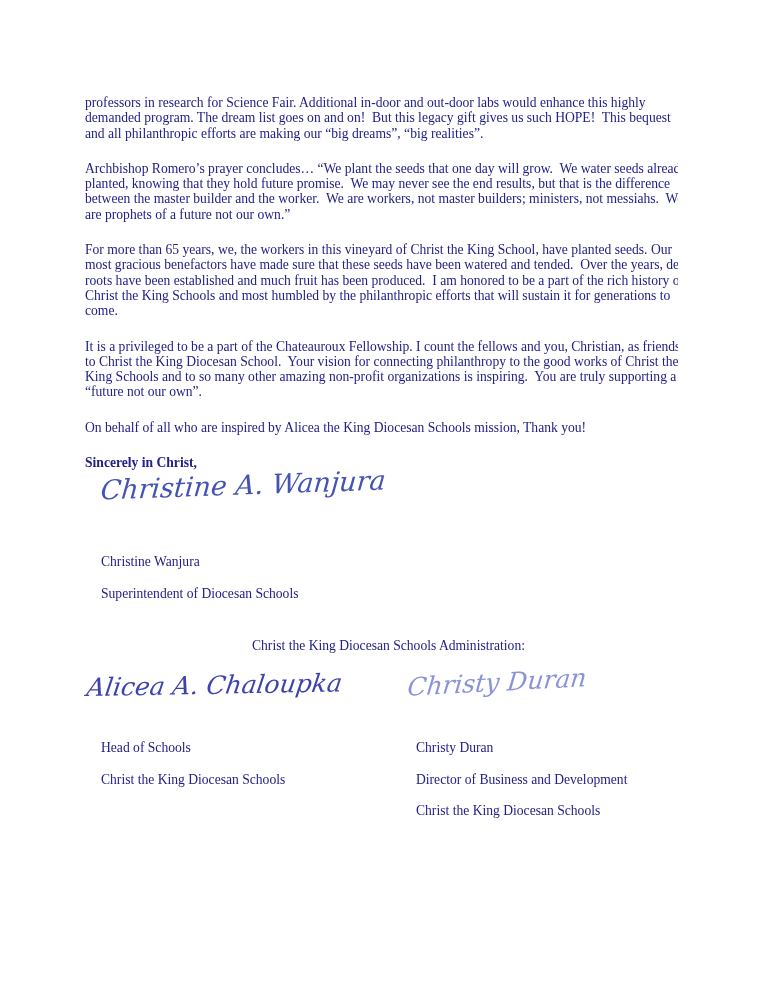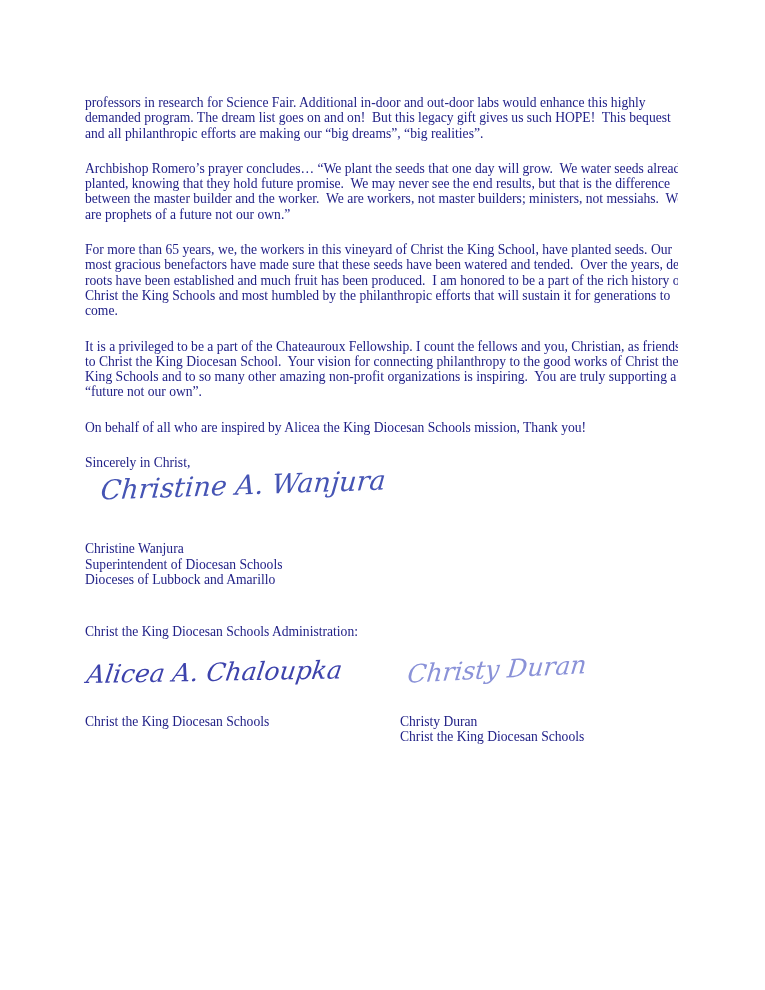--- a/index.html
+++ b/index.html
@@ -23,43 +23,45 @@
     width: 607px;
     font-size: 13.6px;
     line-height: 15.3px;
   }
   .content p {
     margin: 0 0 20px 0;
     white-space: pre-wrap;
   }
   .closing {
     margin-top: 9px;
+    font-weight: bold;
   }
   .sig {
     font-family: "DejaVu Serif", serif;
     font-style: italic;
     white-space: nowrap;
     transform-origin: left center;
   }
   .sig-main {
     margin-top: 13px;
     height: 55px;
     padding-left: 14px;
     font-size: 27px;
     color: #4554b4;
     transform: rotate(-2deg) skewX(-7deg);
   }
   .name-block {
     margin-top: 3px;
   }
   .name-block div {
-    margin: 0;
+    margin: 16px;
   }
   .admin-heading {
     margin-top: 37px;
+    text-align: center;
   }
   .admin-row {
     display: flex;
     margin-top: 27px;
   }
   .admin-col-left {
     width: 315px;
   }
   .admin-col-right {
     width: 292px;
@@ -90,35 +92,36 @@
     <p>It is a privileged to be a part of the Chateauroux Fellowship. I count the fellows and you, Christian, as friends to Christ the King Diocesan School.  Your vision for connecting philanthropy to the good works of Christ the King Schools and to so many other amazing non-profit organizations is inspiring.  You are truly supporting a “future not our own”.</p>
     <p>On behalf of all who are inspired by Alicea the King Diocesan Schools mission, Thank you!</p>
 
     <div class="closing">Sincerely in Christ,</div>
 
     <div class="sig sig-main">Christine A. Wanjura</div>
 
     <div class="name-block">
       <div>Christine Wanjura</div>
       <div>Superintendent of Diocesan Schools</div>
-      <div>Dioceses of Lubbock and Amarillo</div>
     </div>
 
     <div class="admin-heading">Christ the King Diocesan Schools Administration:</div>
 
     <div class="admin-row">
       <div class="admin-col-left">
         <div class="sig sig-admin sig-chaloupka">Alicea A. Chaloupka</div>
         <div class="name-block">
+          <div>Head of Schools</div>
           <div>Christ the King Diocesan Schools</div>
         </div>
       </div>
       <div class="admin-col-right">
         <div class="sig sig-admin sig-duran">Christy Duran</div>
         <div class="name-block">
           <div>Christy Duran</div>
+          <div>Director of Business and Development</div>
           <div>Christ the King Diocesan Schools</div>
         </div>
       </div>
     </div>
 
   </div>
 </div>
 
 </body></html>

